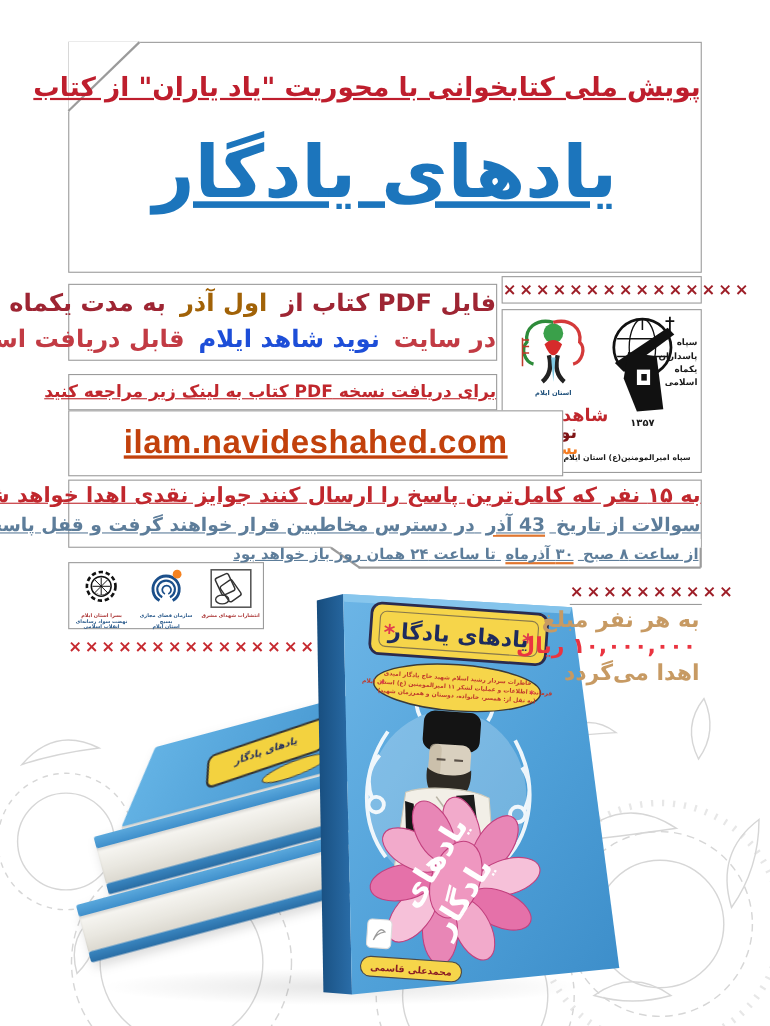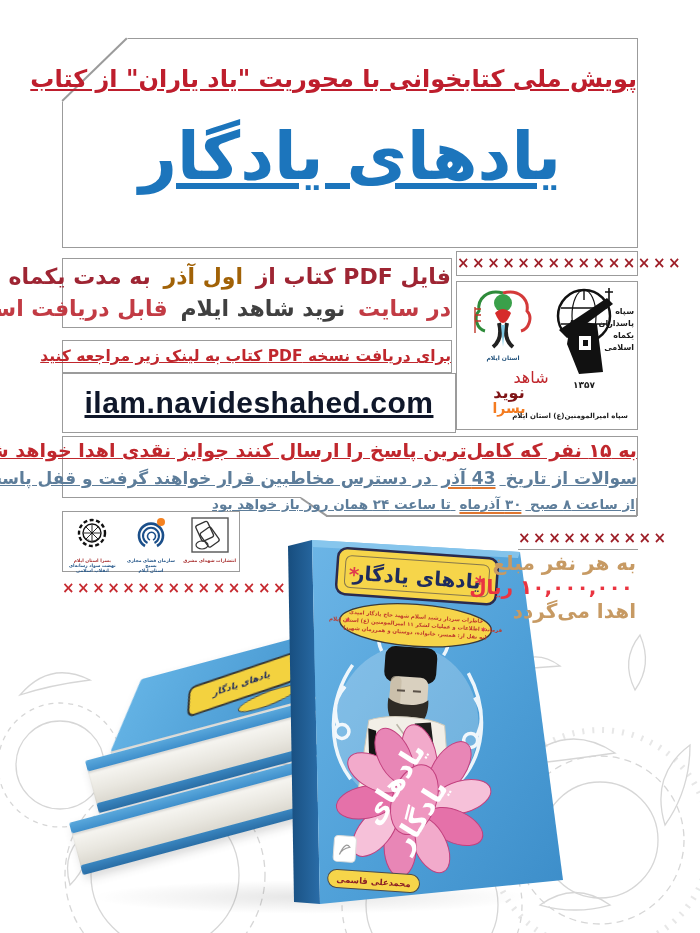--- a/index.html
+++ b/index.html
@@ -18,52 +18,52 @@
                transform-origin:0 50%;transform:rotate(-44.1deg);}
   #campaign-line{position:absolute;left:0;right:0;top:26px;font-size:24px;font-weight:bold;
                  color:#be1e2d;}
   #big-title{position:absolute;left:0;right:0;top:68px;font-size:66px;line-height:1.5;
              font-weight:bold;color:#1c75bc;}
 
   
   #pdf-box{left:62px;top:258px;width:390px;height:70px;padding-top:2px;}
   .pdf-line{font-size:22px;font-weight:bold;line-height:32px;white-space:nowrap;}
   .pdf1{color:#9e2533;} .pdf1 .hl{color:#a16207;}
-  .pdf2{color:#c23b44;} .pdf2 .hl{color:#404040;}
+  .pdf2{color:#c23b44;} .pdf2 .hl{color:#1d4ed8;}
   .hl{margin:0 5px;}
 
   
   .xrow{font-weight:bold;letter-spacing:2.5px;font-size:15px;line-height:22px;z-index:6;}
   #xrow-tr{left:456px;top:251px;width:182px;height:25px;color:#9e1f28;}
   #xrow-bl{position:absolute;left:62px;top:577px;width:178px;text-align:center;color:#c62a30;}
   #xrow-right{position:absolute;left:518px;top:527px;width:120px;text-align:center;color:#9e1f28;}
   #xrow-right-line{position:absolute;left:518px;top:549px;width:120px;height:1px;background:#9b9b9b;z-index:6;}
 
   
   #right-logos-box{left:456px;top:281px;width:182px;height:149px;}
   .tinycap{font-size:6px;color:#1c4e79;font-weight:bold;line-height:7px;}
   #martyr-logo{position:absolute;left:14px;top:5px;width:64px;height:66px;}
   #martyr-caption{position:absolute;left:2px;top:72px;width:88px;text-align:center;}
   #navid-logo{position:absolute;left:10px;top:88px;width:84px;text-align:center;line-height:15px;}
-  #navid-logo .n1{font-size:16px;font-weight:normal;color:#c0272d;margin-left:44px;}
+  #navid-logo .n1{font-size:16px;font-weight:bold;color:#c0272d;margin-left:44px;}
   #navid-logo .n2{font-size:16px;font-weight:bold;color:#7f1416;}
   #navid-logo .n3{font-size:14px;font-weight:bold;color:#f47b20;}
   #irgc-logo{position:absolute;left:92px;top:4px;width:70px;height:92px;}
   #irgc-words{position:absolute;right:3px;top:24px;width:34px;text-align:right;direction:rtl;}
   #irgc-words div{font-size:8px;font-weight:bold;color:#1a1a1a;line-height:12px;}
   #irgc-year{position:absolute;left:92px;top:98px;width:70px;text-align:center;font-size:9px;
              font-weight:bold;color:#1a1a1a;}
   #irgc-footer{position:absolute;left:50px;top:130px;right:4px;text-align:center;font-size:7px;
                font-weight:bold;color:#1a1a1a;}
 
   
   #instruction-box{left:62px;top:340px;width:390px;height:33px;line-height:31px;font-size:15.5px;
                    font-weight:bold;color:#c0272d;}
-  #url-box{left:62px;top:373px;width:394px;height:60px;line-height:58px;font-size:30px;
-           font-weight:bold;color:#0f172a;font-family:"Liberation Sans",sans-serif;letter-spacing:.5px;}
+  #url-box{left:62px;top:373px;width:450px;height:60px;line-height:58px;font-size:30px;
+           font-weight:bold;color:#c2410c;font-family:"Liberation Sans",sans-serif;letter-spacing:.5px;}
 
   
   #wide-box{left:62px;top:436px;width:576px;height:62px;}
   #contest-line1{position:absolute;left:0;right:0;top:2px;font-size:19px;font-weight:bold;color:#c0272d;}
   #contest-line2{position:absolute;left:0;right:0;top:31px;font-size:17px;font-weight:bold;color:#5d7d9a;}
   .date-hl{text-decoration:underline;text-decoration-color:#e0762f;text-decoration-thickness:2px;
            text-underline-offset:3px;margin:0 4px;}
   #notch-mask{position:absolute;left:301px;top:490px;width:336px;height:25px;background:#fff;z-index:5;}
   .notchline{position:absolute;background:#9b9b9b;z-index:6;}
   #notch-slant{left:301px;top:497px;width:32px;height:1.5px;transform-origin:0 50%;transform:rotate(34.7deg);}

